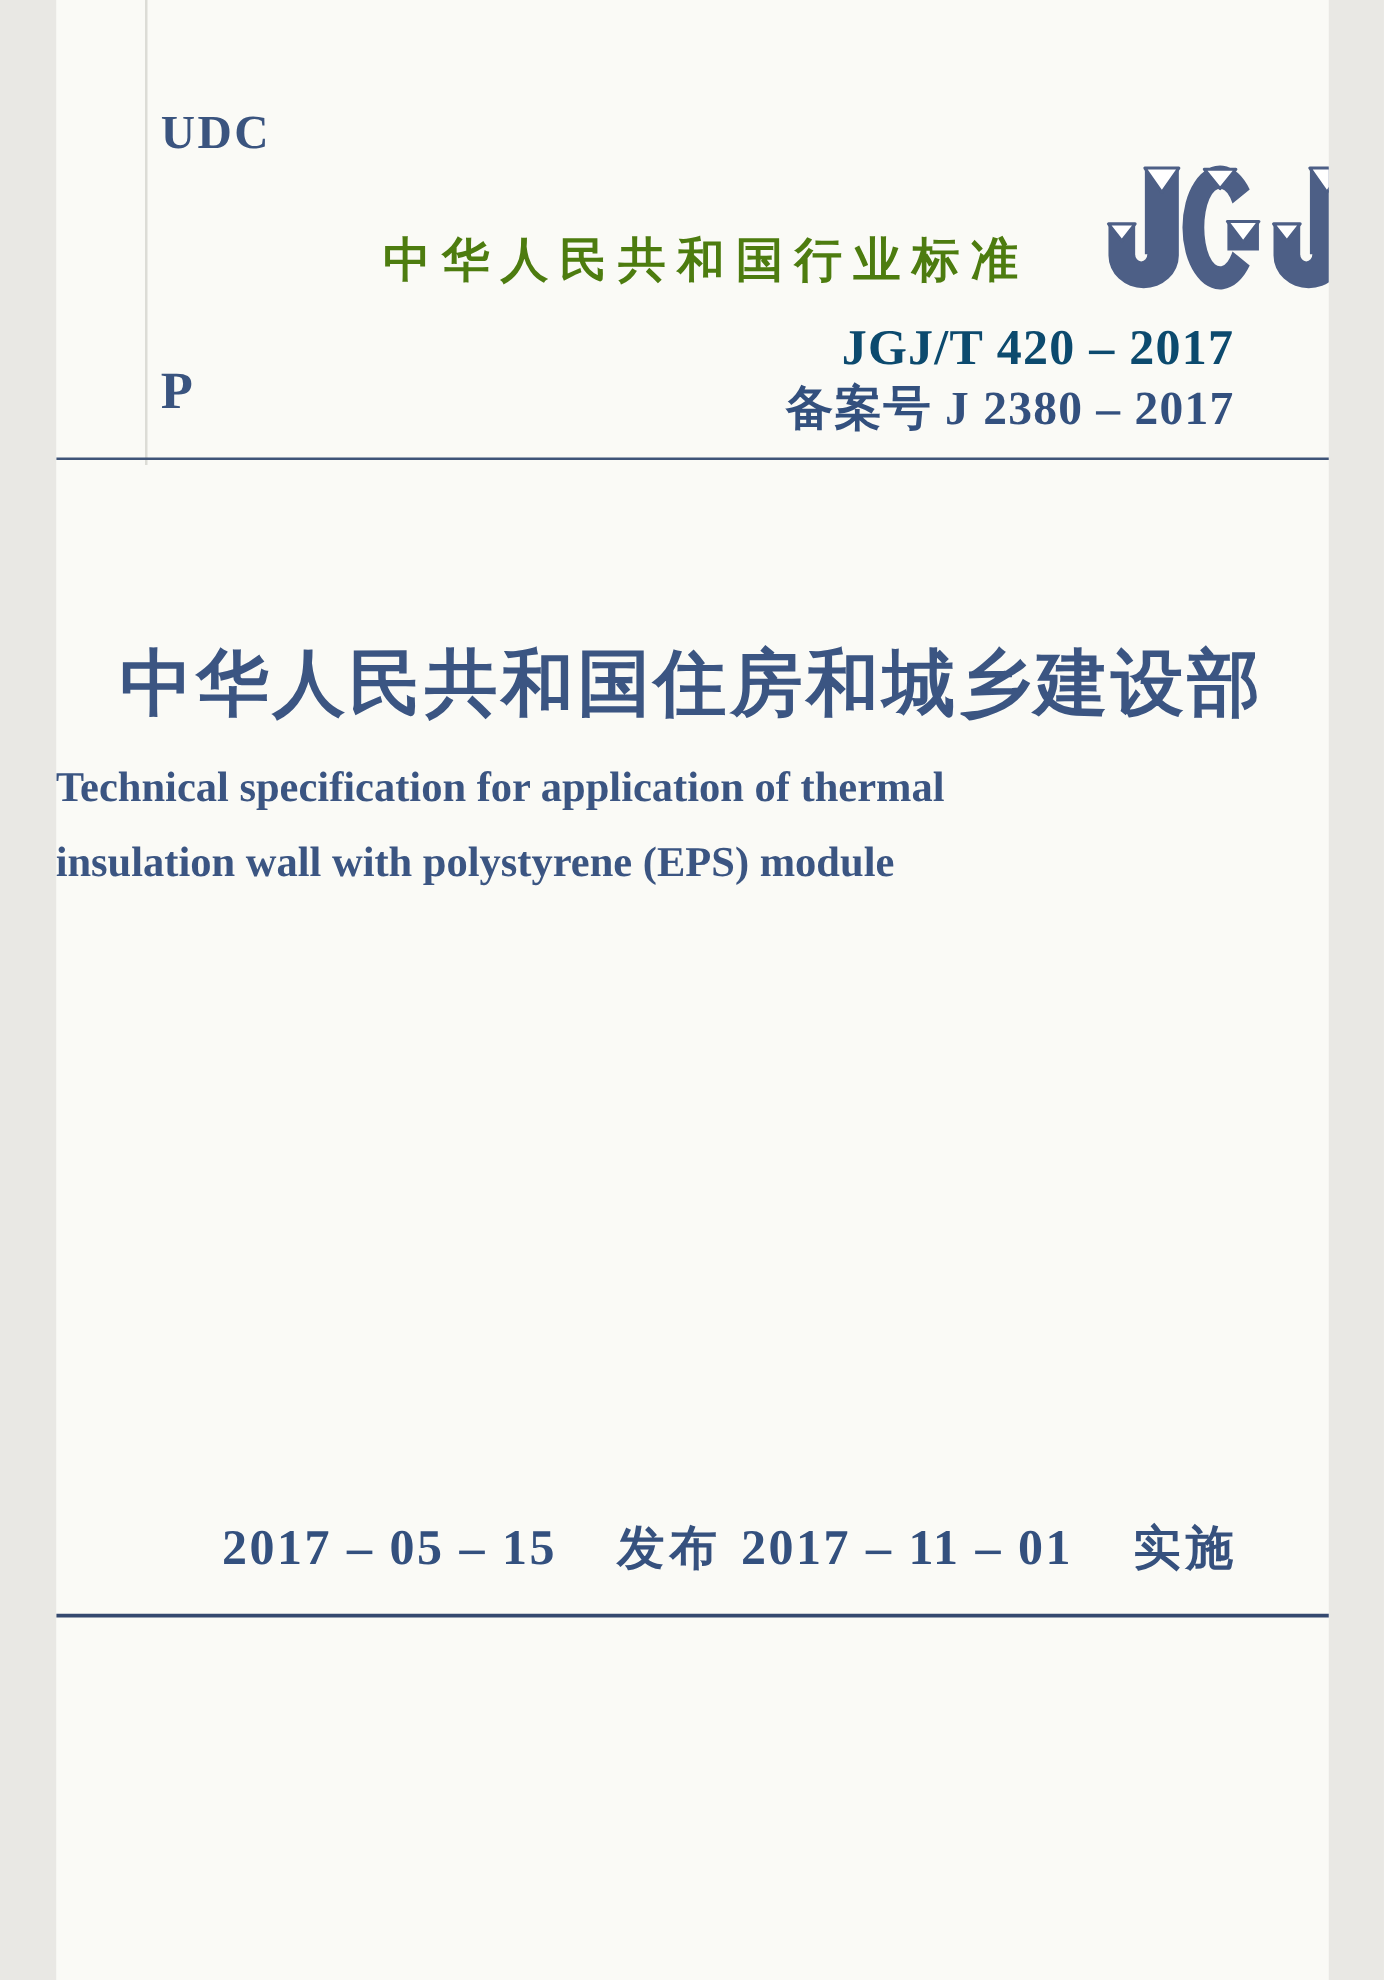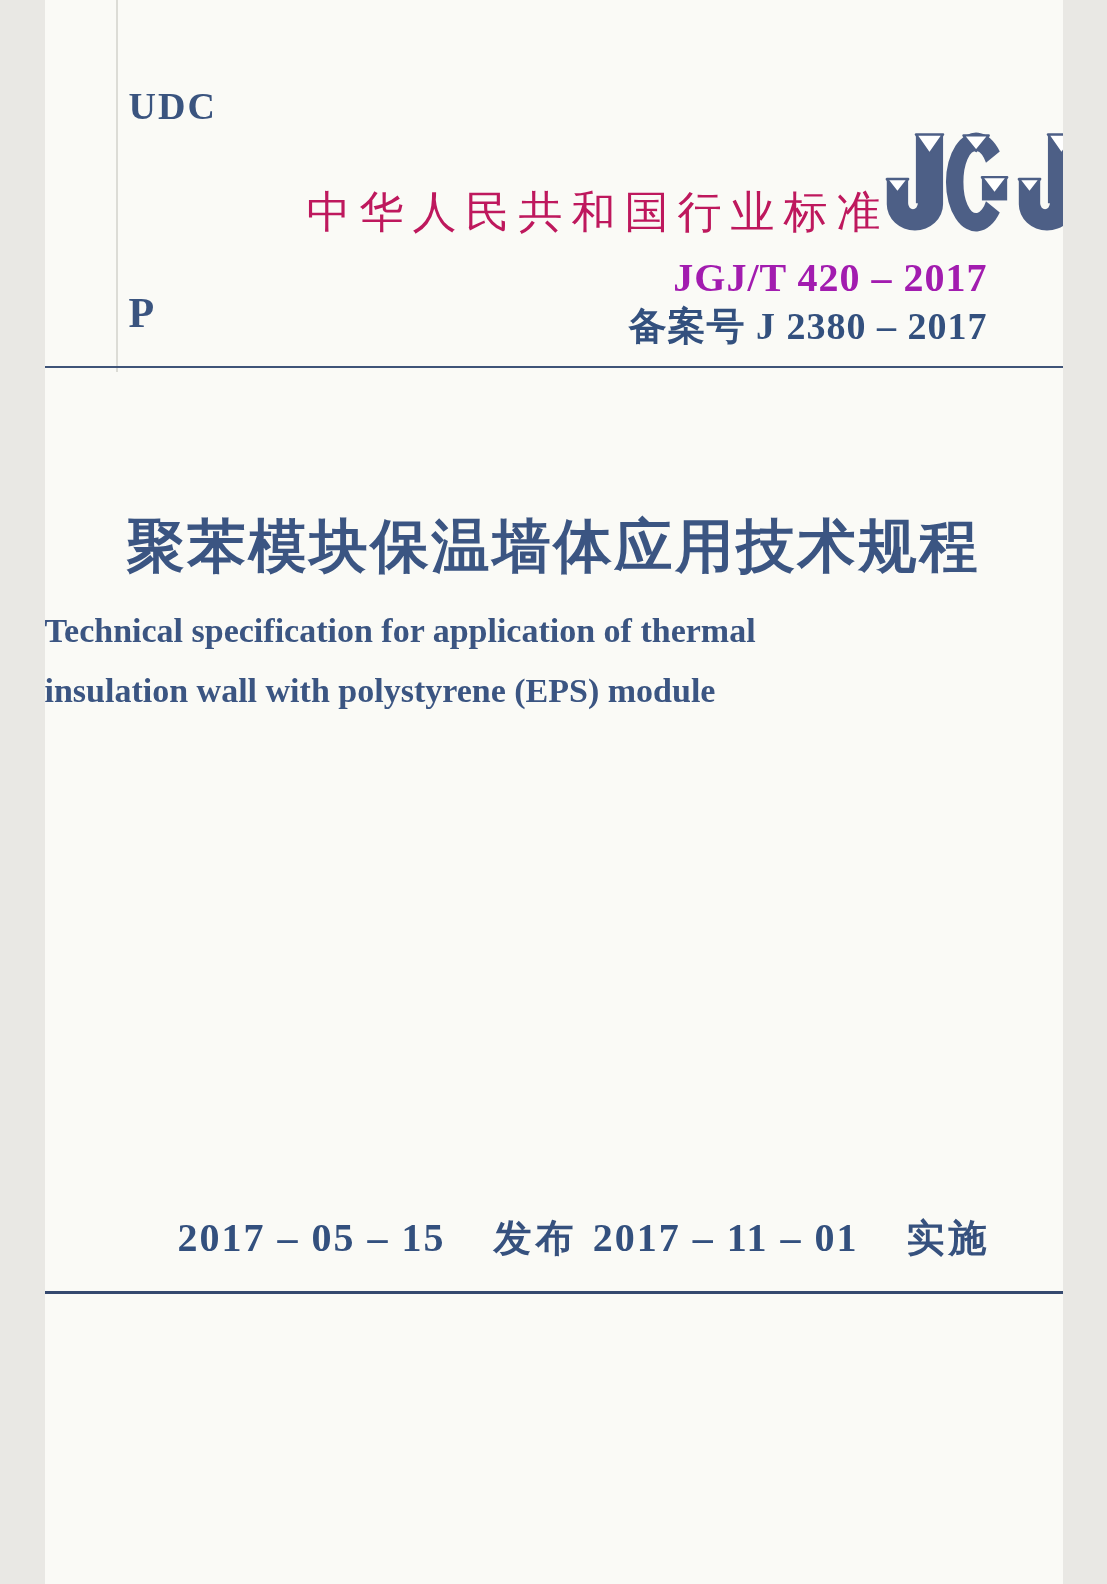--- a/index.html
+++ b/index.html
@@ -20,30 +20,30 @@
     position:absolute;left:84px;top:84px;
     font-size:38px;font-weight:bold;letter-spacing:2px;
   }
   .p-class{
     position:absolute;left:84px;top:289px;
     font-size:42px;font-weight:bold;
   }
   .std-type{
     position:absolute;left:262px;top:183px;
     font-family:"Liberation Sans","DejaVu Sans",sans-serif;
-    font-size:44px;font-weight:normal;letter-spacing:9px;
-    color:#be185d;white-space:nowrap;
+    font-size:38px;font-weight:bold;letter-spacing:9px;
+    color:#4d7c0f;white-space:nowrap;
   }
   .logo{position:absolute;left:834px;top:128px;width:200px;height:108px;}
   .logo svg{display:block;width:100%;height:100%;}
   .sr{position:absolute;width:1px;height:1px;overflow:hidden;opacity:0;}
   .std-no{
     position:absolute;right:75px;top:254px;
     font-size:40px;font-weight:bold;letter-spacing:1px;
-    white-space:nowrap;color:#a21caf;
+    white-space:nowrap;color:#0c4a6e;
   }
   .record-no{
     position:absolute;right:75px;top:301px;
     font-size:38px;font-weight:bold;letter-spacing:1px;
     white-space:nowrap;color:#33507e;font-family:Liberation Serif, serif;
   }
   .rule{position:absolute;left:0;width:1107px;background:#3f5478;}
   .rule-top{top:366px;height:2px;}
   .rule-bottom{top:1291px;height:3px;background:#35496f;}
   .title-cn{
@@ -109,21 +109,21 @@
     <span class="sr">JGJ</span>
   </div>
 
   <div class="std-no">JGJ/T 420 – 2017</div>
   <div class="record-no">备案号 J 2380 – 2017</div>
 
   <div class="p-class">P</div>
 
   <div class="rule rule-top"></div>
 
-  <h1 class="title-cn">聚苯模块保温墙体应用技术规程</h1>
+  <h1 class="title-cn">中华人民共和国住房和城乡建设部</h1>
 
   <div class="title-en">
     <div>Technical specification for application of thermal</div>
     <div>insulation wall with polystyrene (EPS) module</div>
   </div>
 
   <div class="dates-row">
     <div class="date-group left">
       <span class="date-value">2017 – 05 – 15</span>
       <span class="date-label">发布</span>

